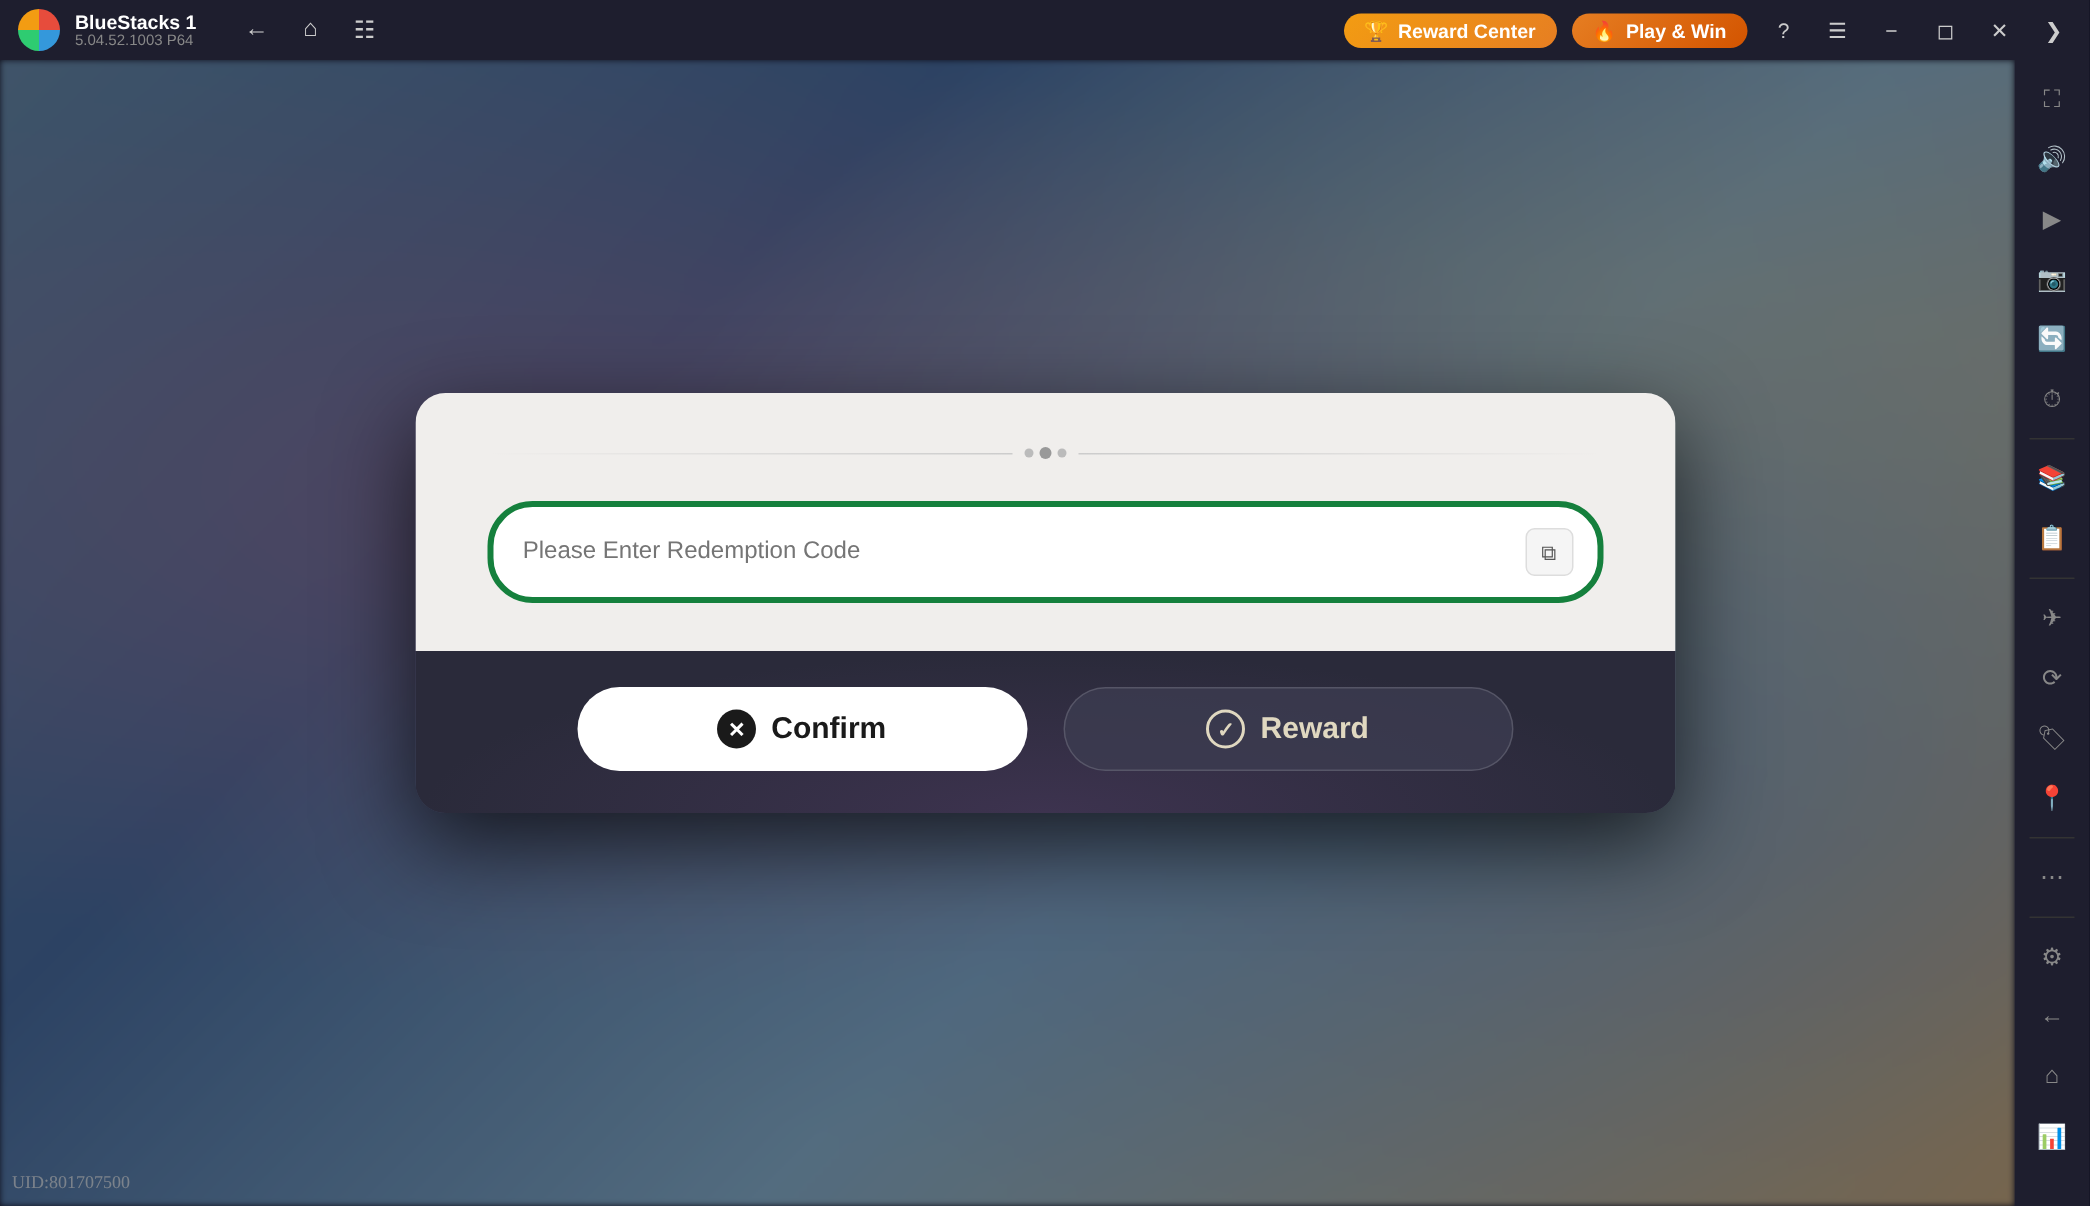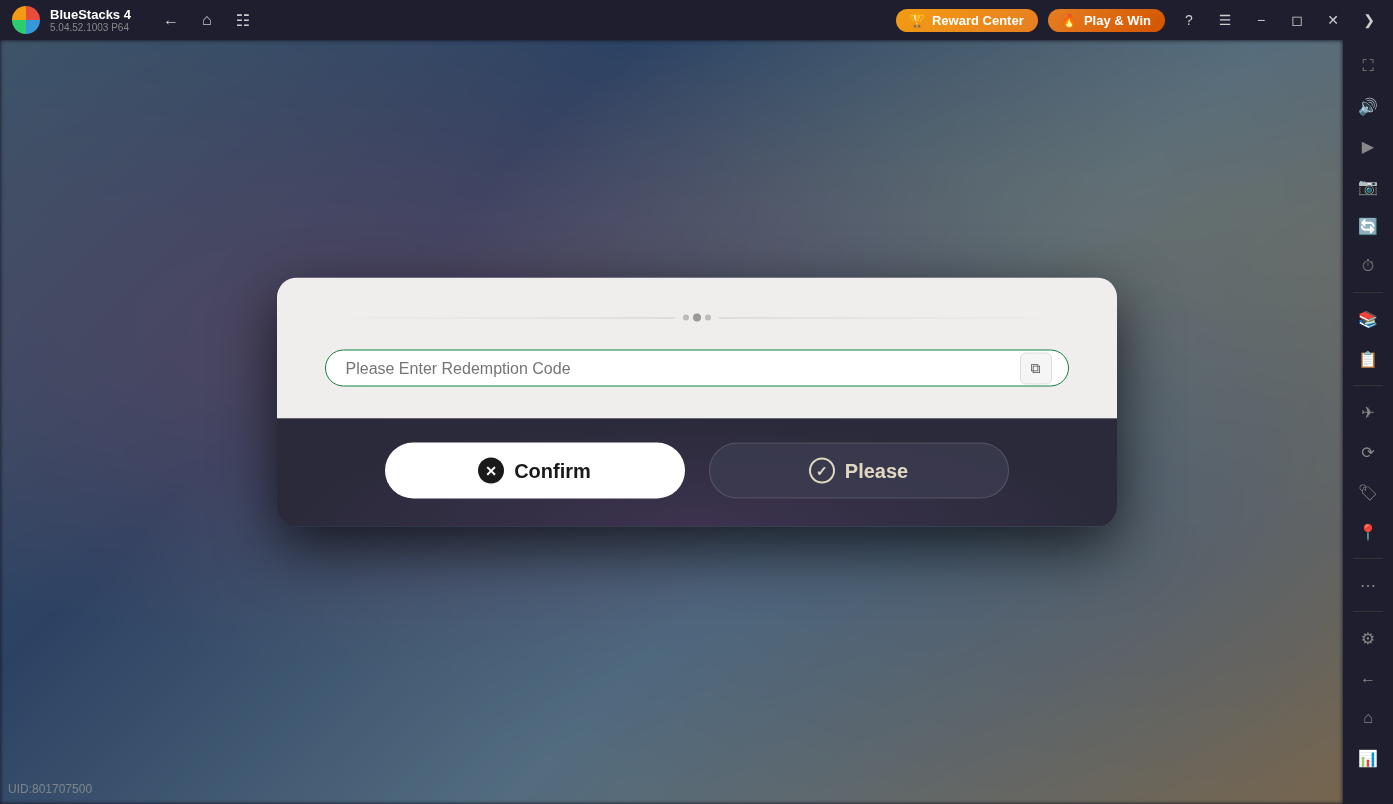--- a/index.html
+++ b/index.html
@@ -181,20 +181,21 @@
     }
 
     
     .uid-label {
       position: absolute;
       bottom: 8px;
       left: 8px;
       color: rgba(255,255,255,0.7);
       font-size: 12px;
       z-index: 50;
+      font-family: Liberation Serif, serif;
     }
 
     
     .overlay {
       position: absolute;
       top: 40px;
       left: 0;
       right: 50px;
       bottom: 0;
       background: rgba(0,0,0,0.4);
@@ -262,24 +263,24 @@
     .divider-dot.active {
       width: 8px;
       height: 8px;
       background: #999;
     }
 
     .input-row {
       display: flex;
       align-items: center;
       background: white;
-      border: 1px solid #15803d;
+      border: 4px solid #15803d;
       border-radius: 30px;
       padding: 0 16px 0 20px;
-      height: 37px;
+      height: 68px;
     }
 
     .code-input {
       flex: 1;
       border: none;
       outline: none;
       font-size: 16px;
       color: #999;
       background: transparent;
       font-family: inherit;
@@ -369,21 +370,21 @@
       font-size: 14px;
     }
   </style>
 </head>
 <body>
 
 <div class="titlebar">
   <div class="titlebar-left">
     <div class="bs-logo"></div>
     <div>
-      <div class="bs-title">BlueStacks 4</div>
+      <div class="bs-title">BlueStacks 1</div>
       <div class="bs-version">5.04.52.1003  P64</div>
     </div>
     <div class="titlebar-nav">
       <div class="nav-icon">←</div>
       <div class="nav-icon">⌂</div>
       <div class="nav-icon">☷</div>
     </div>
   </div>
   <div class="titlebar-center">
     <div class="reward-btn">
@@ -451,18 +452,18 @@
       </div>
     </div>
   </div>
   <div class="dialog-lower">
     <button class="cancel-btn">
       <div class="cancel-icon">✕</div>
       <span>Confirm</span>
     </button>
     <button class="confirm-btn">
       <div class="confirm-icon">✓</div>
-      <span>Please</span>
+      <span>Reward</span>
     </button>
   </div>
 </div>
 
 <div class="uid-label">UID:801707500</div>
 
 </body></html>

